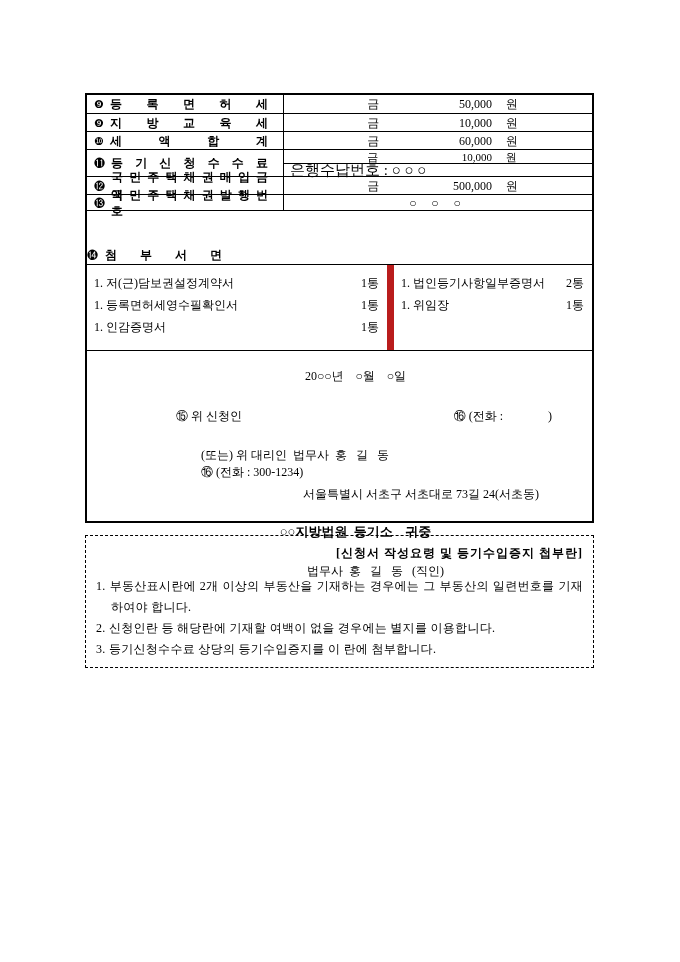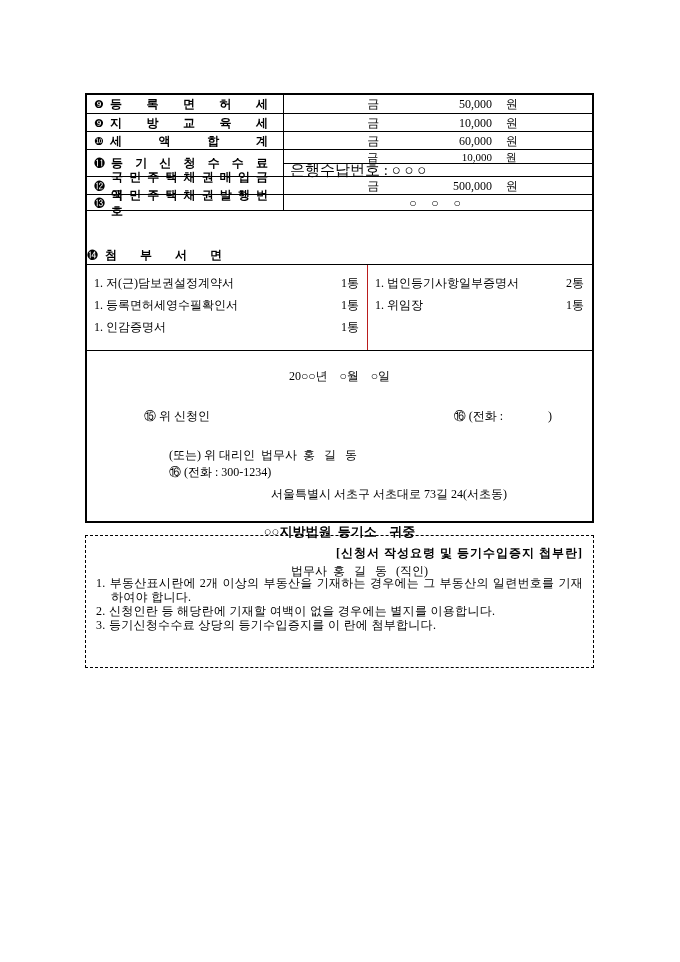--- a/index.html
+++ b/index.html
@@ -41,26 +41,26 @@
 
   
   .attach-header {
     height:18px; line-height:17px; border-bottom:1px solid #000;
     text-align:left; font-weight:bold;margin-top:36px;
   }
   .attach-header .num { font-weight:normal; font-size:11px; margin-right:4px; }
   .attach-header .attach-title { word-spacing:16px; letter-spacing:2px; }
   .attach-body { display:flex; height:86px; border-bottom:1px solid #000; }
   .acol { padding:7px 8px 0 7px; }
-  .acol-left  { width:281px; border-right:1px solid #b91c1c; }
+  .acol-left  { width:307px; border-right:7px solid #b91c1c; }
   .acol-right { flex:1; }
   .aitem { display:flex; justify-content:space-between; line-height:22px; }
 
   
-  .sig { position:relative; height:209px; }
+  .sig { position:relative; height:209px;margin-left:32px; }
   .date-line { text-align:center; margin-top:17px; }
   .applicant-line {
     display:flex; justify-content:space-between;
     margin-top:23px; padding:0 40px 0 57px;
   }
   .agent-line {
     display:flex; justify-content:center;
     margin-top:22px; padding:0 34px 0 82px;flex-direction:column;
   }
   .address-line { margin-top:5px; padding-left:184px; }
@@ -68,21 +68,21 @@
   .clerk-line { text-align:center; margin-top:22px; position:relative; left:20px; }
 
   
   .notes {
     position:absolute; left:85px; top:535px; width:509px; height:133px;
     border:1px dashed #000; padding:9px 10px 0 10px;
   }
   .notes-title { text-align:right; font-weight:bold; letter-spacing:1px; }
   .notes-list { margin-top:14px; }
   .note-item {
-    padding-left:15px; text-indent:-15px; line-height:14px;
+    padding-left:15px; text-indent:-15px; line-height:21px;
     text-align:justify; word-break:break-all; letter-spacing:0.3px;
   }
 </style>
 </head>
 <body>
 
 <div class="doc">
 
   <div>
 

